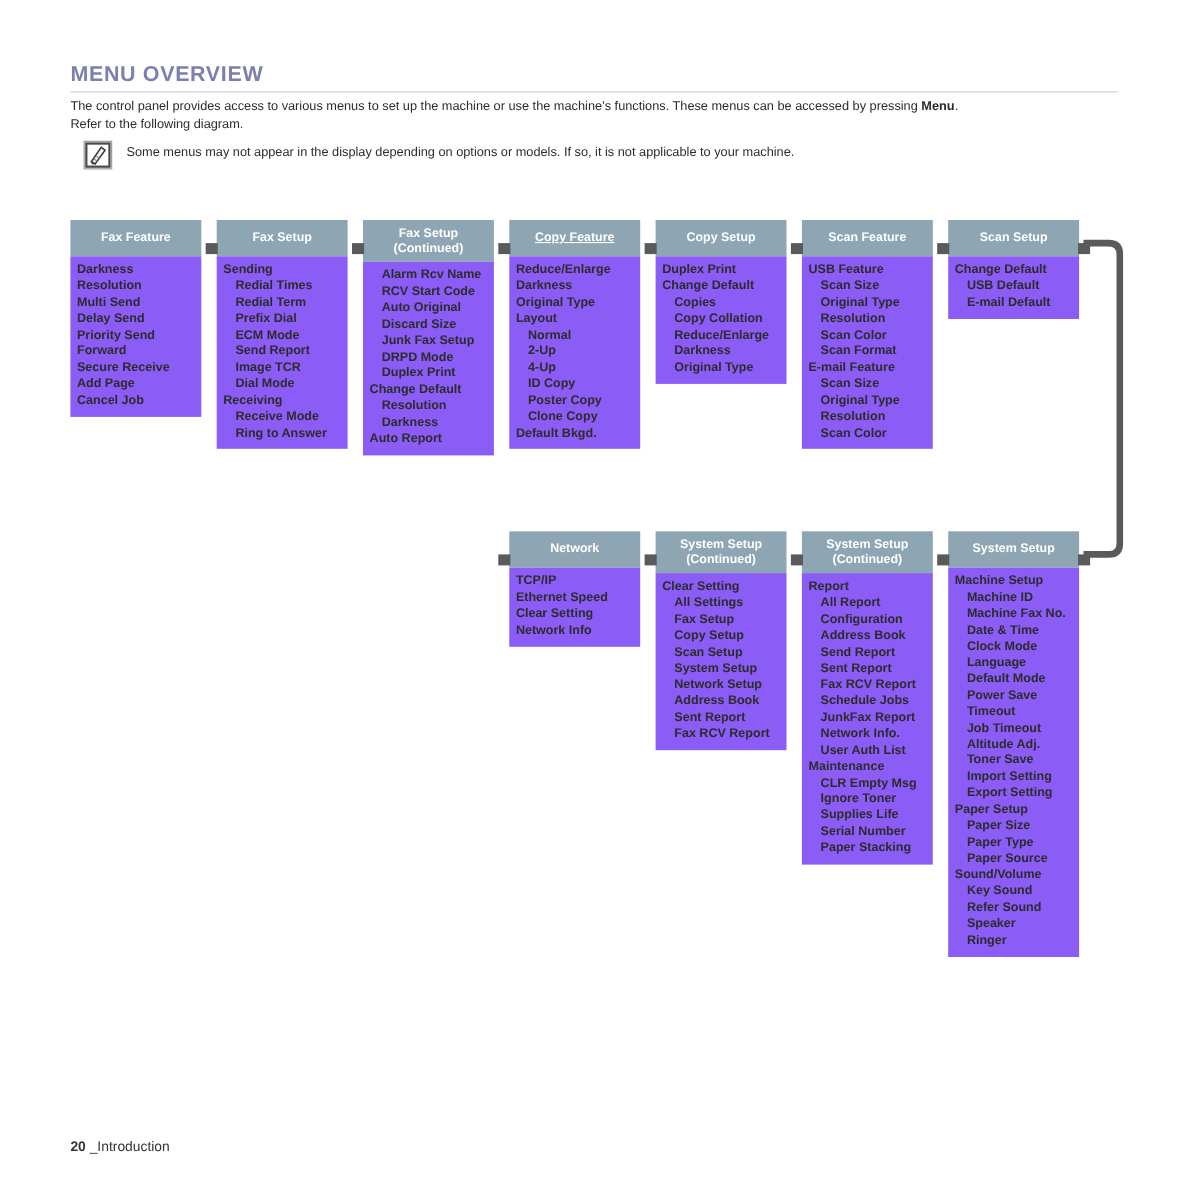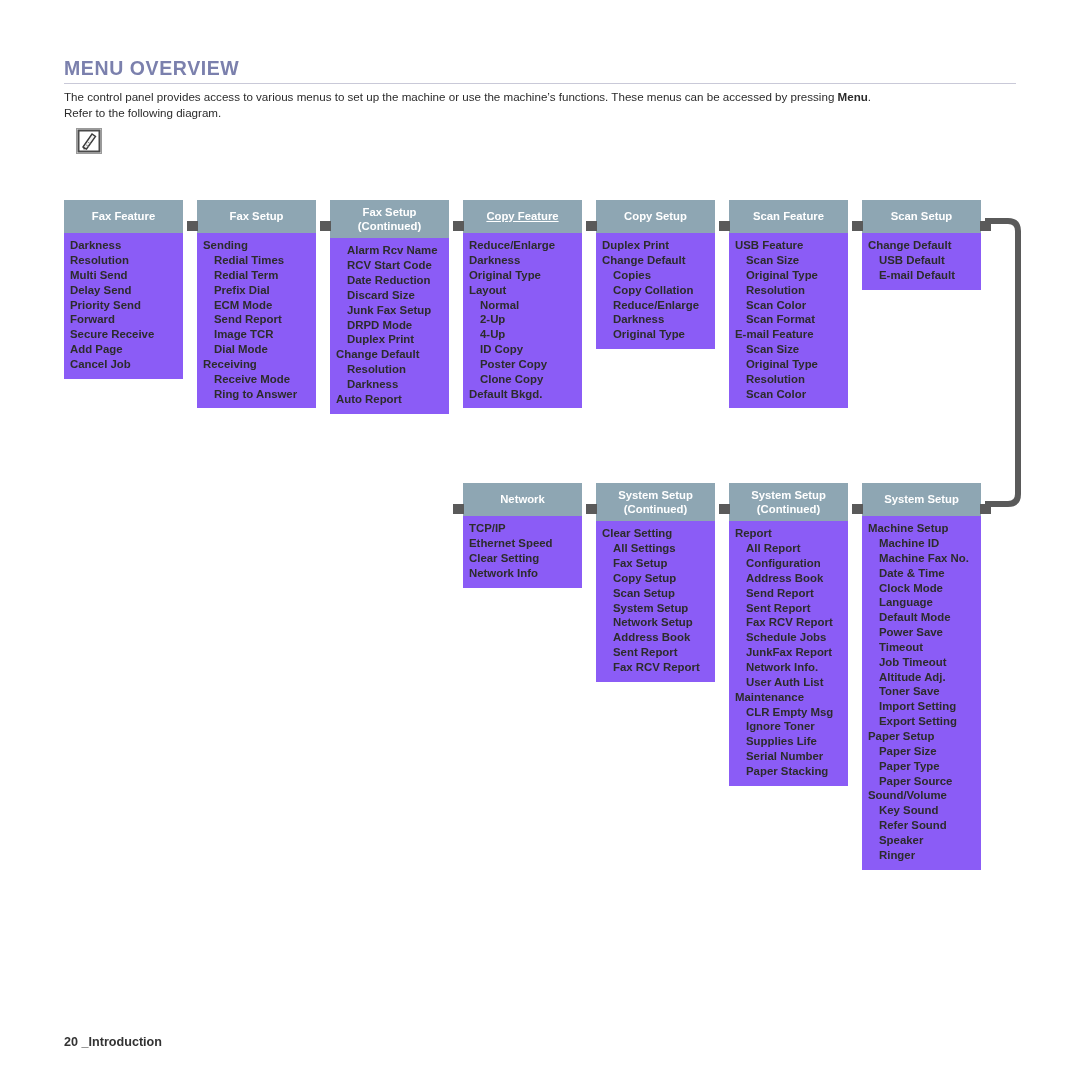--- a/index.html
+++ b/index.html
@@ -146,39 +146,40 @@
 
   
   .footer {
     position: absolute;
     left: 64px;
     top: 1035px;
     font-size: 12.6px;
     color: #333333;
   }
   .footer .pg { font-weight: bold; margin-top: 36px; }
-  .footer .sec { font-weight: bold; }
+  .footer .sec { font-weight: normal; }
 </style>
 </head>
 <body>
 
 <div class="page-title">MENU OVERVIEW</div>
 <div class="title-rule"></div>
 
 <div class="intro"><span>The control panel provides access to various menus to set up the machine or use the machine’s functions. These menus can be accessed by pressing </span><b>Menu</b><span>.</span><br><span>Refer to the following diagram.</span></div>
 
 <div class="note-row">
   <span class="note-icon">
     <svg width="24" height="24" viewBox="0 0 24 24">
       <rect x="1.5" y="1.5" width="21" height="21" fill="#ffffff" stroke="#4a4a4a" stroke-width="2"></rect>
       <path d="M6 18 L15 5 L18.5 7.5 L9.5 20 Z" fill="#f2f2f2" stroke="#3a3a3a" stroke-width="1.4"></path>
       <path d="M6 18 L9.5 20 L6.6 20.6 Z" fill="#3a3a3a"></path>
       <path d="M8.6 15.5 L11.5 17.6 M10.6 12.8 L13.4 14.9" stroke="#8a8a8a" stroke-width="1"></path>
     </svg>
   </span>
+  <span class="note-text">Some menus may not appear in the display depending on options or models. If so, it is not applicable to your machine.</span>
 </div>
 
 <div id="diagram">
   <svg class="connector-svg">
     <path d="M 985 221 L 1008 221 Q 1018 221 1018 231 L 1018 494 Q 1018 504 1008 504 L 985 504" fill="none" stroke="#5a5a5a" stroke-width="6" stroke-linecap="butt"></path>
   </svg>
 </div>
 
 <div id="cols-host">
     <div class="col" style="left: 64px; top: 200px;">
@@ -211,21 +212,21 @@
         <div class="item lvl2">Receive Mode</div>
         <div class="item lvl2">Ring to Answer</div>
       </div>
     </div>
     <div class="col" style="left: 330px; top: 200px;">
       <div class="nub"></div>
       <div class="col-head two-line"><span>Fax Setup</span><span class="sub">(Continued)</span></div>
       <div class="col-body">
         <div class="item lvl2">Alarm Rcv Name</div>
         <div class="item lvl2">RCV Start Code</div>
-        <div class="item lvl2">Date Reduction</div>
+        <div class="item lvl2">Auto Original</div>
         <div class="item lvl2">Discard Size</div>
         <div class="item lvl2">Junk Fax Setup</div>
         <div class="item lvl2">DRPD Mode</div>
         <div class="item lvl2">Duplex Print</div>
         <div class="item lvl1">Change Default</div>
         <div class="item lvl2">Resolution</div>
         <div class="item lvl2">Darkness</div>
         <div class="item lvl1">Auto Report</div>
       </div>
     </div>

